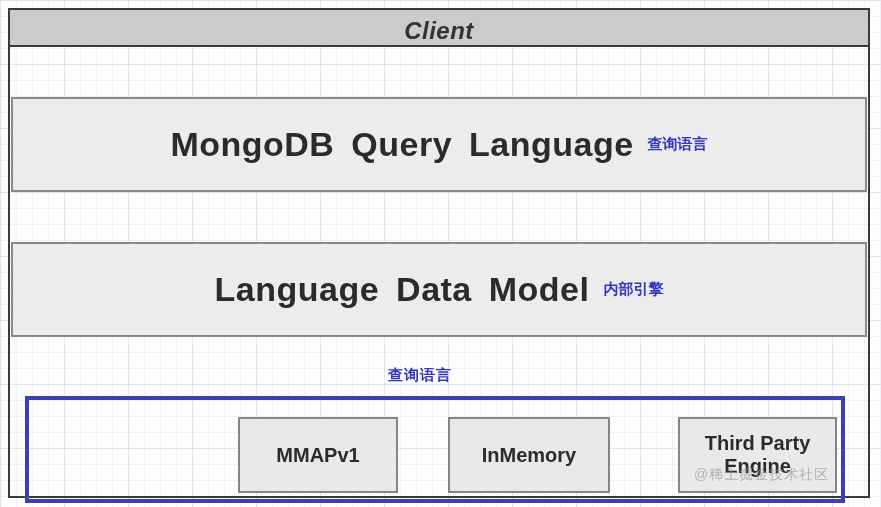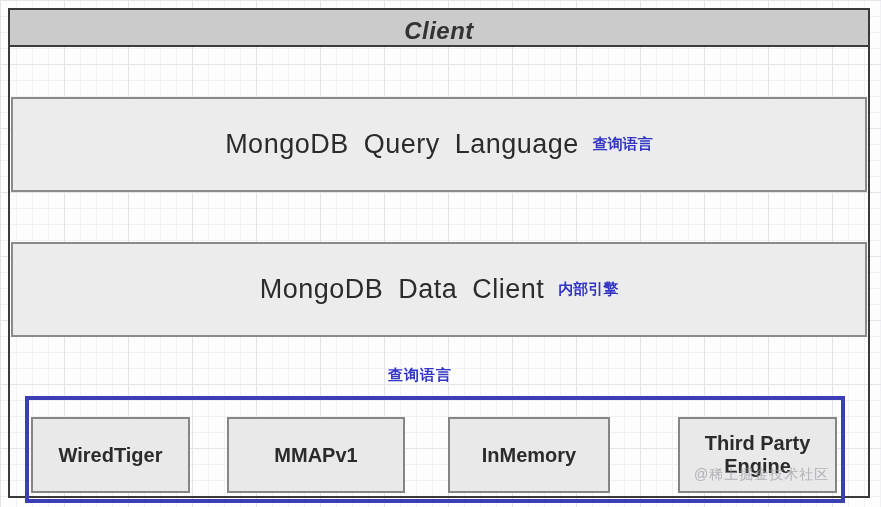--- a/index.html
+++ b/index.html
@@ -44,21 +44,21 @@
     position: absolute;
     left: 1px; width: 856px; height: 95px;
     background: #ececec;
     border: 2px solid #8a8a8a;
     display: flex; align-items: center; justify-content: center;
   }
   .layer-box.mql { top: 87px; }
   .layer-box.dm  { top: 232px; }
 
   .layer-title {
-    font-size: 27px; font-weight: normal; color: #2b2b2b;
+    font-size: 34px; font-weight: bold; color: #2b2b2b;
     word-spacing: 7px; letter-spacing: 0.5px; text-align: center;
   }
   .layer-annotation {
     font-size: 15px; color: #3235c4; margin-left: 14px; 
     font-weight: bold;
   }
 
   .engines-label {
     position: absolute;
     left: 15px; top: 356px; width: 790px;
@@ -79,21 +79,21 @@
     top: 17px; height: 76px;
     background: #e9e9e9;
     border: 2px solid #858585;
     display: flex; align-items: center; justify-content: center;
     text-align: center;
     font-size: 20px; font-weight: bold; color: #2b2b2b;
     line-height: 1.15;
     padding: 0 12px;
   }
   .engine.e0 { left: 2px;   width: 159px; }
-  .engine.e1 { left: 198px; width: 178px; }
+  .engine.e1 { left: 209px; width: 160px; }
   .engine.e2 { left: 419px; width: 162px; }
   .engine.e3 { left: 649px; width: 159px; }
 
   .watermark {
     position: absolute;
     left: 694px; top: 466px;
     font-size: 14px;
     color: rgba(158, 158, 166, 0.75);
     letter-spacing: 1px;
     white-space: nowrap;
@@ -110,30 +110,27 @@
     <div class="client-bar">
       <span>Client</span>
     </div>
 
     <div class="layer-box mql">
       <span class="layer-title">MongoDB Query Language</span>
       <span class="layer-annotation">查询语言</span>
     </div>
 
     <div class="layer-box dm">
-      <span class="layer-title">MongoDB Data Client</span>
+      <span class="layer-title">Language Data Model</span>
       <span class="layer-annotation">内部引擎</span>
     </div>
 
     <div class="engines-label">查询语言</div>
 
     <div class="engines-box">
-      <div class="engine e0">
-        <span>WiredTiger</span>
-      </div>
       <div class="engine e1">
         <span>MMAPv1</span>
       </div>
       <div class="engine e3">
         <span>Third Party Engine</span>
       </div>
       <div class="engine e2">
         <span>InMemory</span>
       </div>
     </div>

